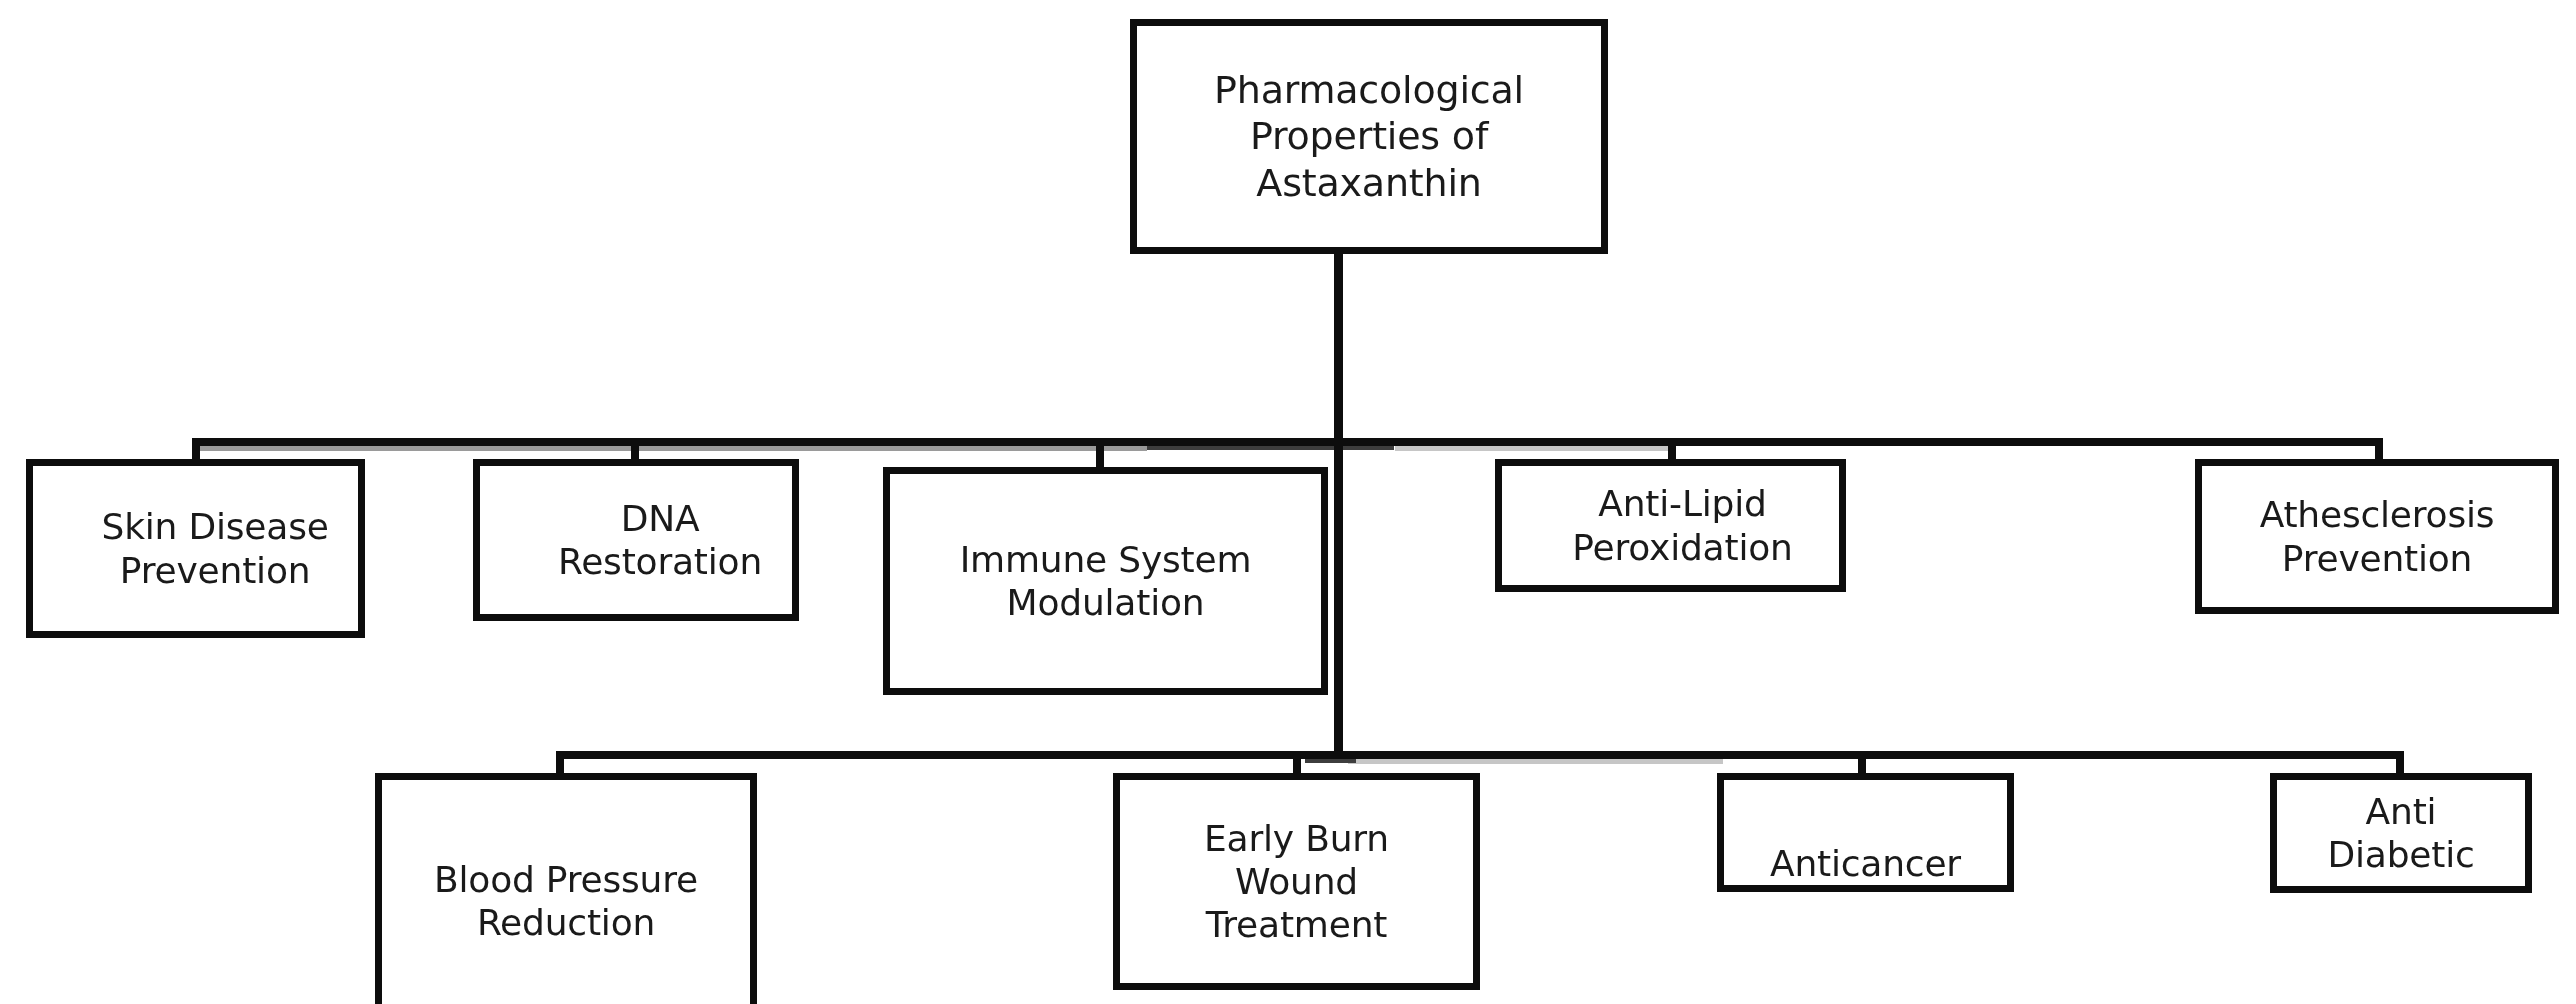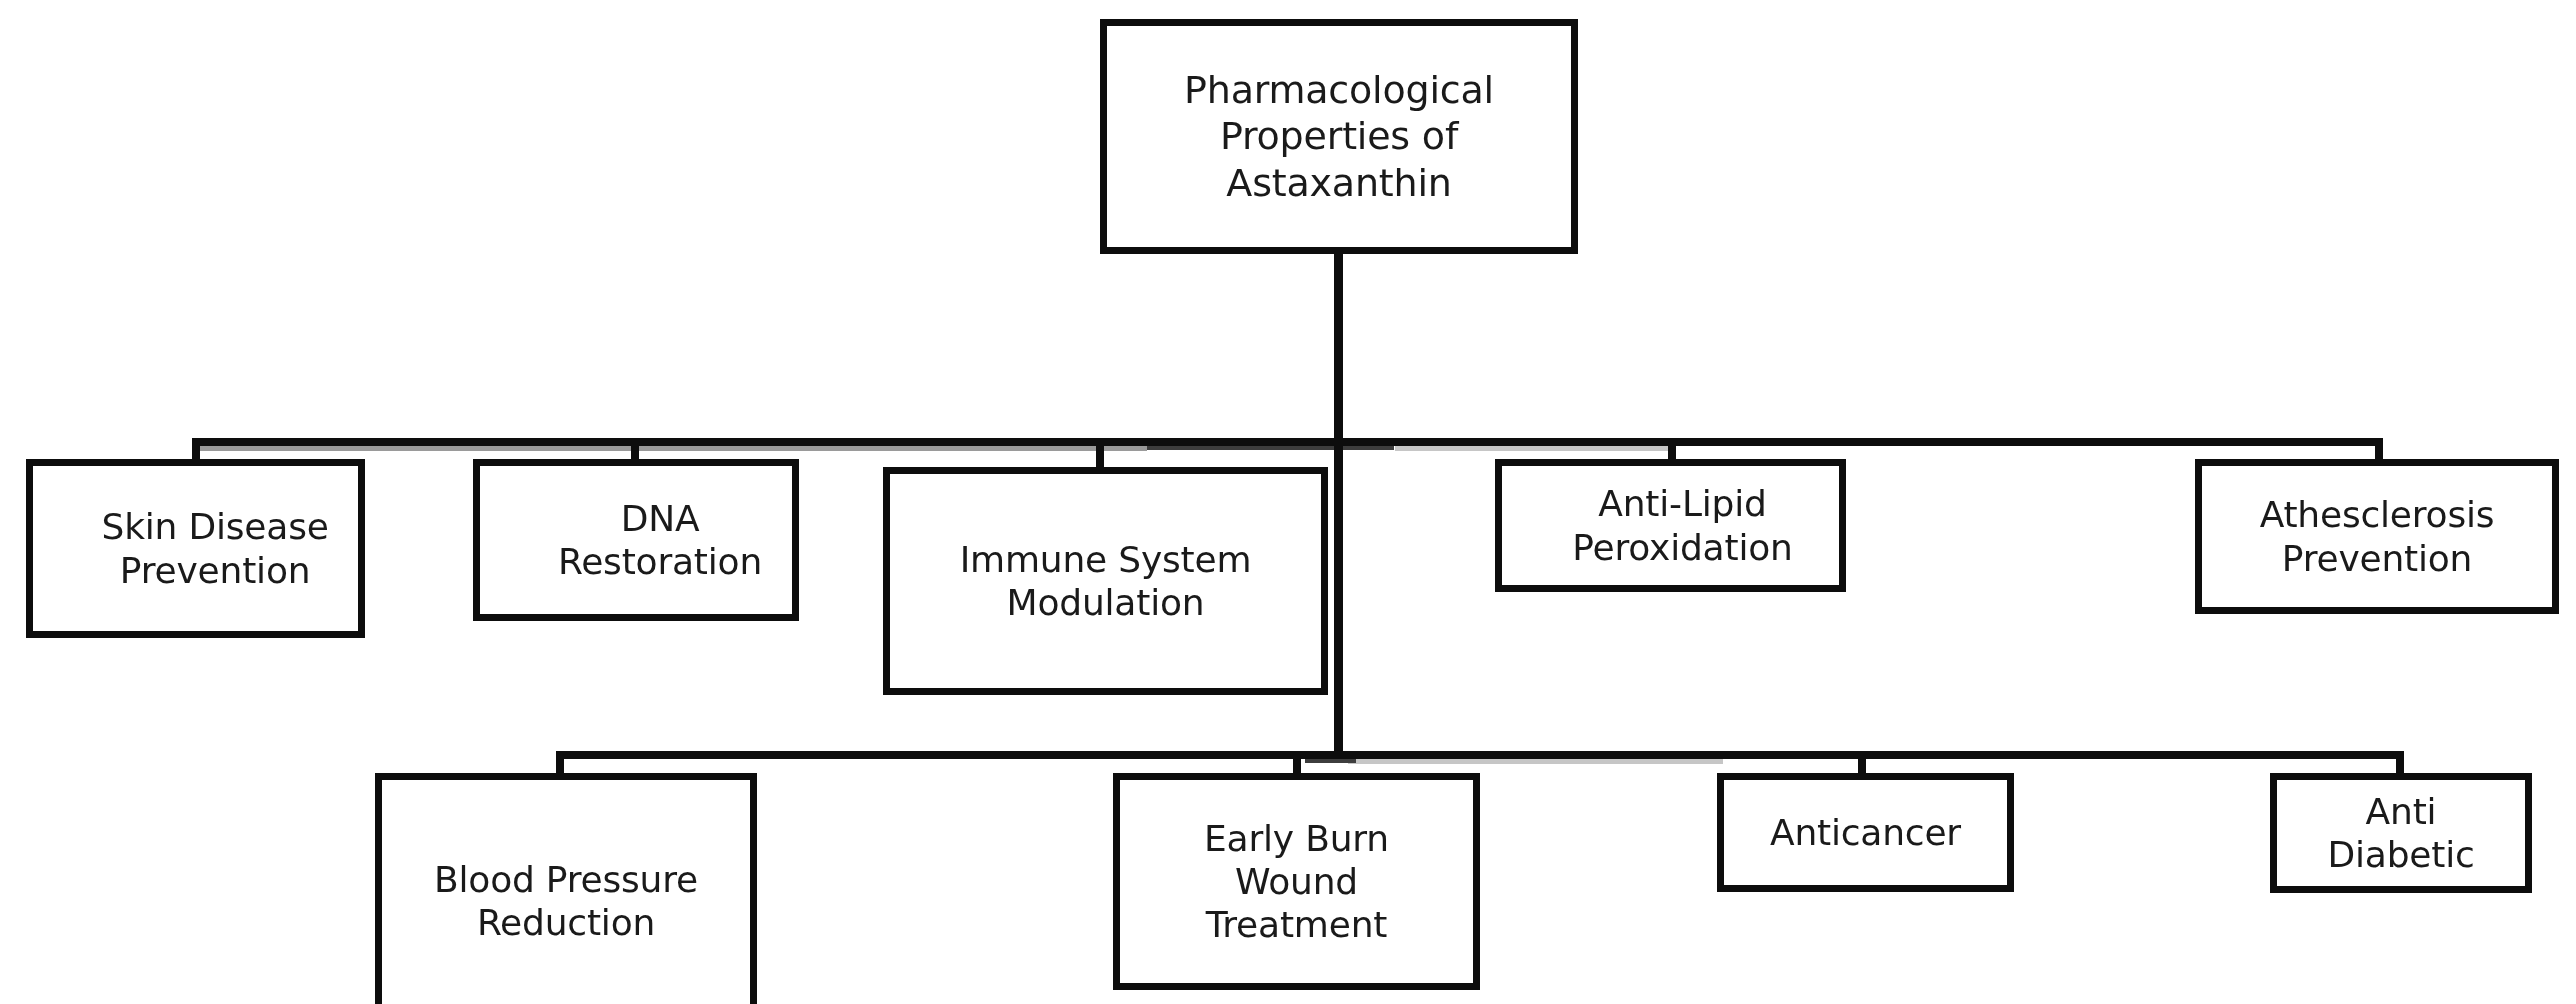--- a/index.html
+++ b/index.html
@@ -36,20 +36,21 @@
   }
   .node .label {
     display: block;
     width: 100%;
     padding: 0 5.1px;
     white-space: pre-line;
   }
   .node.root {
     font-size: 38px;
     line-height: 1.22;
+    margin-left: 30px;
   }
   
   .conn {
     position: absolute;
     background: #0d0d0d;
     z-index: 1;
   }
   .conn.soft {
     background: #9a9a9a;
     z-index: 0;
@@ -125,21 +126,21 @@
     <span class="label">Blood Pressure
 Reduction</span>
   </div>
 
   <div class="node" style="left:1113px; top:773px; width:367px; height:217px;">
     <span class="label">Early Burn
 Wound
 Treatment</span>
   </div>
 
-  <div class="node" style="left:1717px; top:773px; width:297px; height:119px;">
+  <div class="node" style="left:1717px; top:773px; width:297px; height:119px;align-items:flex-end;">
     <span class="label">Anticancer</span>
   </div>
 
   <div class="node" style="left:2270px; top:773px; width:262px; height:120px;">
     <span class="label">Anti
 Diabetic</span>
   </div>
 
 </div>
 

